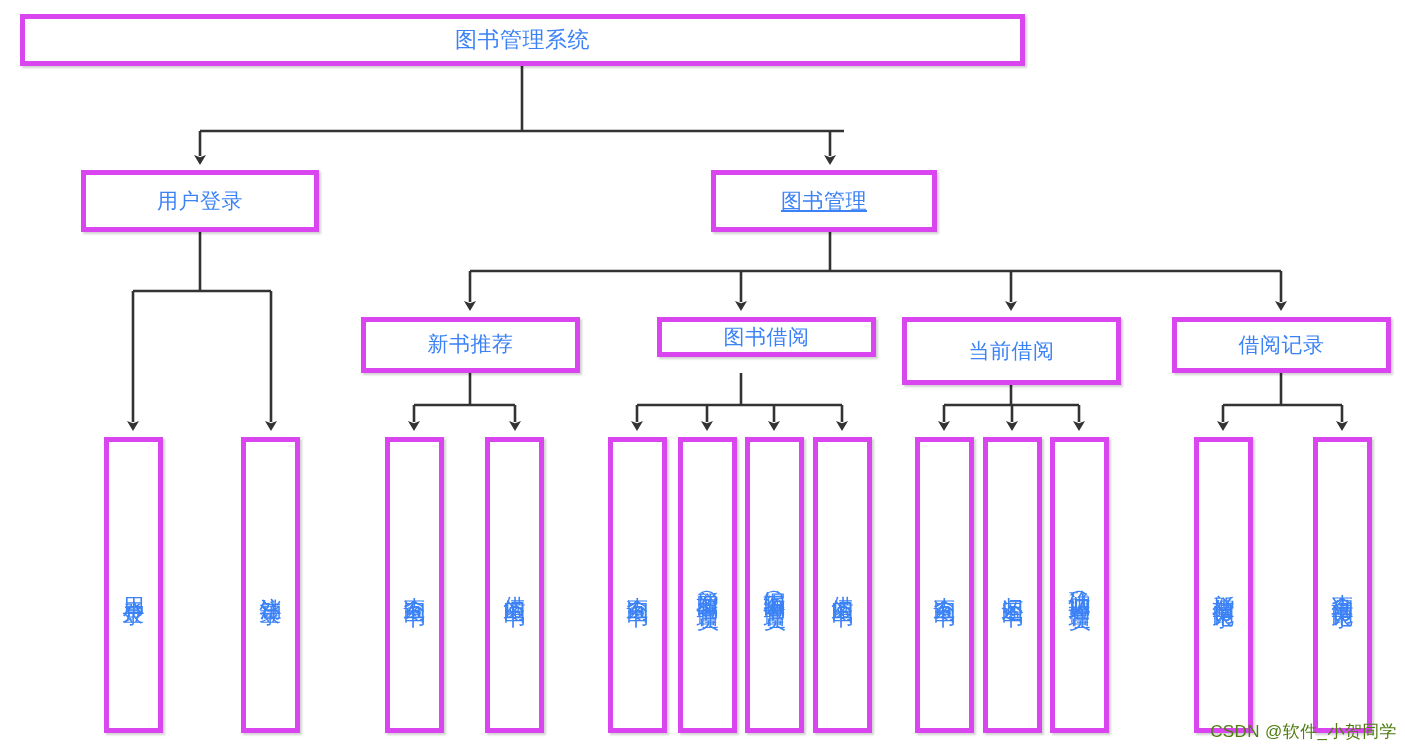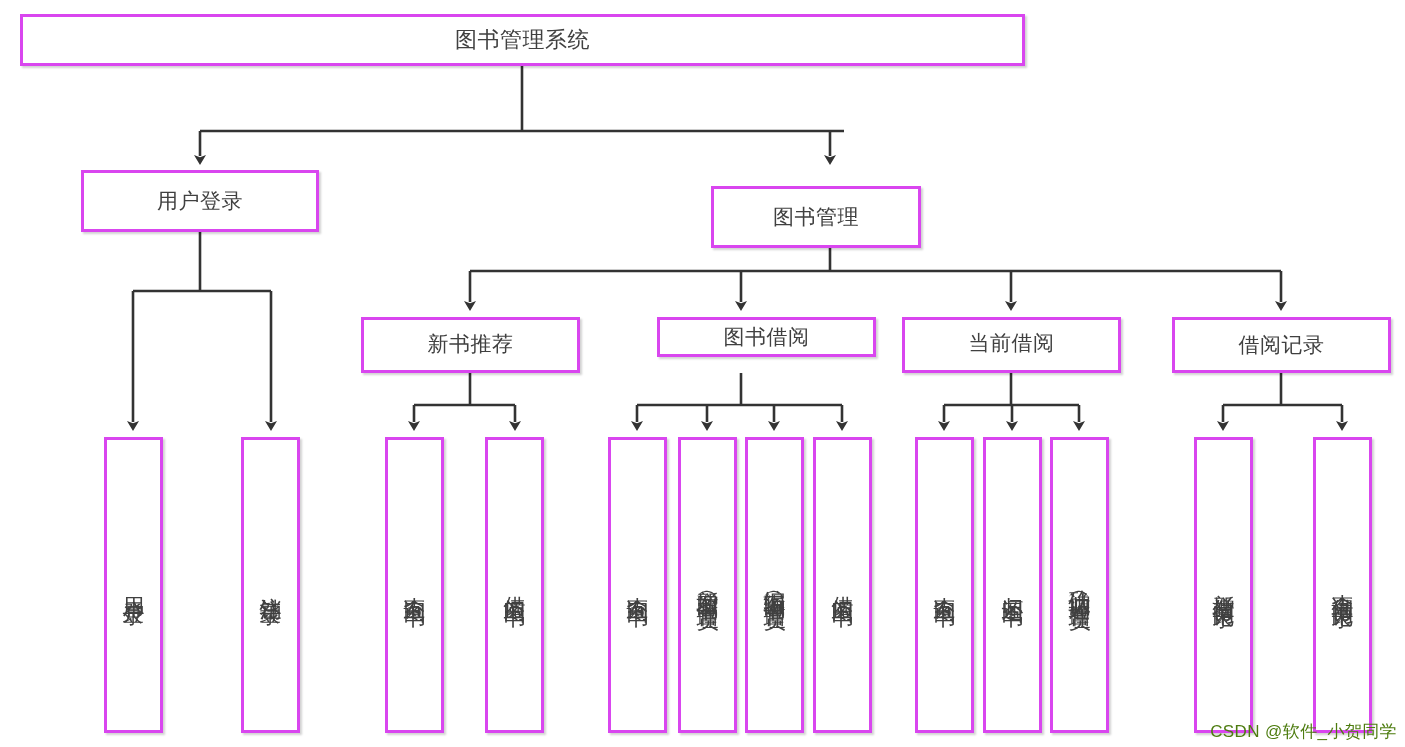--- a/index.html
+++ b/index.html
@@ -22,26 +22,26 @@
     left: 0;
     top: 0;
     width: 1405px;
     height: 747px;
     pointer-events: none;
   }
   .node {
     position: absolute;
     box-sizing: border-box;
     background: #ffffff;
-    border: 3px solid #d946ef;
+    border: 5px solid #d946ef;
     box-shadow: 2px 2px 2px rgba(0,0,0,0.18);
     display: flex;
     align-items: center;
     justify-content: center;
-    color: #404040;
+    color: #3b82f6;
   }
   .node .label {
     display: block;
     text-align: center;
     line-height: 1.12;
     letter-spacing: 0.5px;
   }
   .node.horizontal .label {
     font-size: 21px;
     white-space: nowrap;
@@ -127,31 +127,31 @@
     </g>
   </svg>
 
   <div class="node root horizontal" style="left:20px; top:14px; width:1005px; height:52px;">
     <span class="label">图书管理系统</span>
   </div>
 
   <div class="node horizontal" style="left:81px; top:170px; width:238px; height:62px;">
     <span class="label">用户登录</span>
   </div>
-  <div class="node horizontal" style="left:711px; top:186px; width:210px; height:62px;">
+  <div class="node horizontal" style="left:711px; top:170px; width:226px; height:62px;text-decoration:underline;">
     <span class="label">图书管理</span>
   </div>
 
   <div class="node horizontal" style="left:361px; top:317px; width:219px; height:56px;font-family:Liberation Serif, serif;">
     <span class="label">新书推荐</span>
   </div>
   <div class="node horizontal" style="left:657px; top:317px; width:219px; height:40px;">
     <span class="label">图书借阅</span>
   </div>
-  <div class="node horizontal" style="left:902px; top:317px; width:219px; height:56px;font-family:Liberation Mono, monospace;">
+  <div class="node horizontal" style="left:902px; top:317px; width:219px; height:68px;">
     <span class="label">当前借阅</span>
   </div>
   <div class="node horizontal" style="left:1172px; top:317px; width:219px; height:56px;justify-content:center;">
     <span class="label">借阅记录</span>
   </div>
 
   <div class="node vertical" style="left:104px; top:437px; width:59px; height:296px;">
     <span class="label">用户登录</span>
   </div>
   <div class="node vertical" style="left:241px; top:437px; width:59px; height:296px;">

